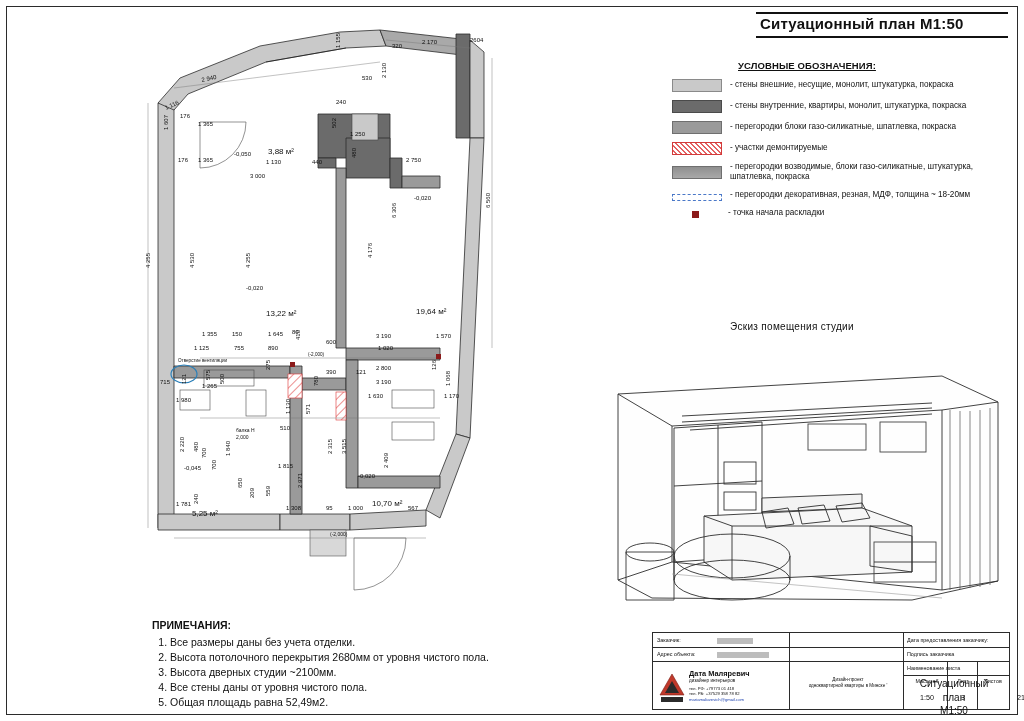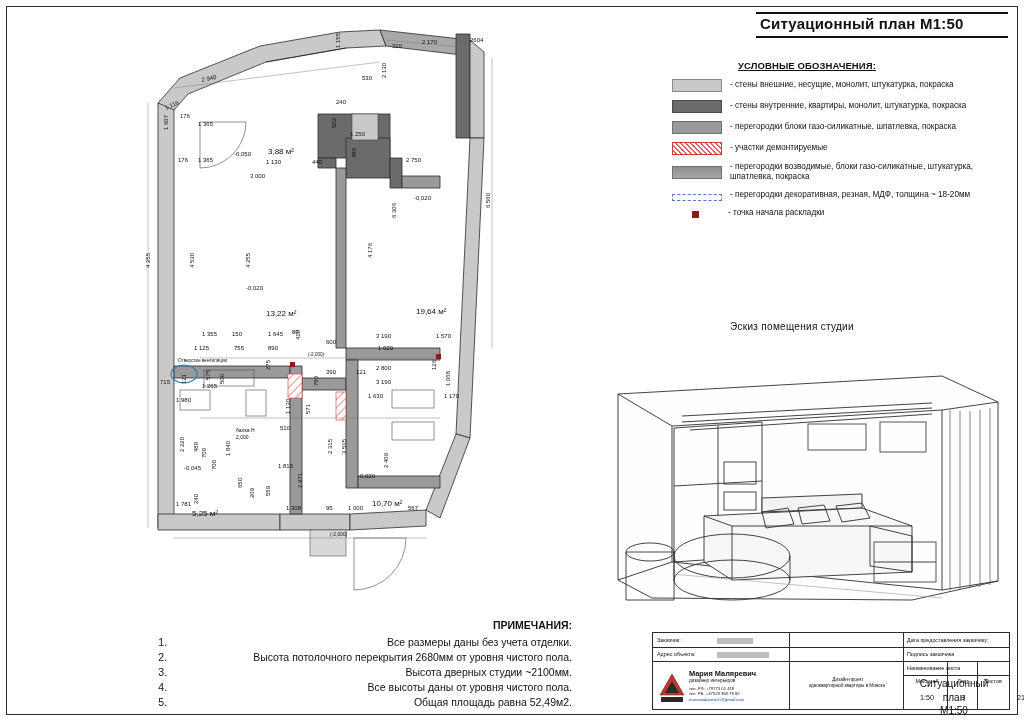--- a/index.html
+++ b/index.html
@@ -36,21 +36,21 @@
   
   .sketch-caption{
     position:absolute;left:730px;top:321px;font-size:10px;letter-spacing:.3px;color:#111;
   }
 
   
   .sketch{position:absolute;left:612px;top:366px;width:392px;height:250px;overflow:hidden;}
   .sketch svg{display:block;}
 
   
-  .notes{position:absolute;left:152px;top:618px;width:420px;font-size:10.5px;line-height:1.42;text-align:right;}
+  .notes{position:absolute;left:152px;top:618px;width:420px;font-size:10.5px;line-height:1.42;}
   .notes-title{font-weight:bold;margin-bottom:2px;}
   .notes ol{margin:0;padding-left:18px;}
   .notes li{margin:0;padding:0;}
 
   
   .stamp{position:absolute;left:652px;top:632px;width:356px;height:76px;border:1px solid #2b2b2b;}
   .stamp .vline{position:absolute;top:0;bottom:0;border-left:1px solid #2b2b2b;}
   .stamp .hline{position:absolute;left:0;right:0;border-top:1px solid #2b2b2b;}
   .st-cell{position:absolute;font-size:5.6px;line-height:1.25;color:#111;}
   .st-lab{font-size:5.4px;}
@@ -358,21 +358,21 @@
       </g>
     </svg>
   </div>
 
   <div class="notes">
     <div class="notes-title">ПРИМЕЧАНИЯ:</div>
     <ol>
       <li>Все размеры даны без учета отделки.</li>
       <li>Высота потолочного перекрытия 2680мм от уровня чистого пола.</li>
       <li>Высота дверных студии ~2100мм.</li>
-      <li>Все высоты даны  от уровня чистого пола.</li>
+      <li>Все стены даны  от уровня чистого пола.</li>
       <li>Общая площадь равна 52,49м2.</li>
     </ol>
   </div>
 
   <div class="stamp">
     <div class="vline" style="left:136px;"></div>
     <div class="vline" style="left:250px;top:0;height:14px;"></div>
     <div class="vline" style="left:250px;top:14px;height:14px;"></div>
     <div class="vline" style="left:250px;top:28px;bottom:0;"></div>
     <div class="vline" style="left:294px;top:28px;bottom:0;"></div>
@@ -404,21 +404,21 @@
     </div>
 
     <div class="logo">
       <svg width="26" height="30" viewBox="0 0 26 30" xmlns="http://www.w3.org/2000/svg">
         <polygon points="13,1 25,22 1,22" fill="#c0392b" stroke="#7b1f16" stroke-width="0.6"></polygon>
         <polygon points="13,8 20,20 6,20" fill="#2b2b2b"></polygon>
         <rect x="2" y="24" width="22" height="5" fill="#2b2b2b"></rect>
       </svg>
     </div>
     <div class="firm">
-      <div class="nm">Мария Маляревич</div>
+      <div class="nm">Дата Маляревич</div>
       <div class="sub">дизайнер интерьеров</div>
       <div class="cn" style="white-space:pre-line;">тел. РФ: +79773 01 418
 тел. РБ: +37529 358 78 82</div>
       <div class="mail">mariamaliarevich@gmail.com</div>
     </div>
     <div class="proj" style="white-space:pre-line;">Дизайн-проект
 одноквартирной квартиры в Минске '</div>
   </div>
 </div>
 

